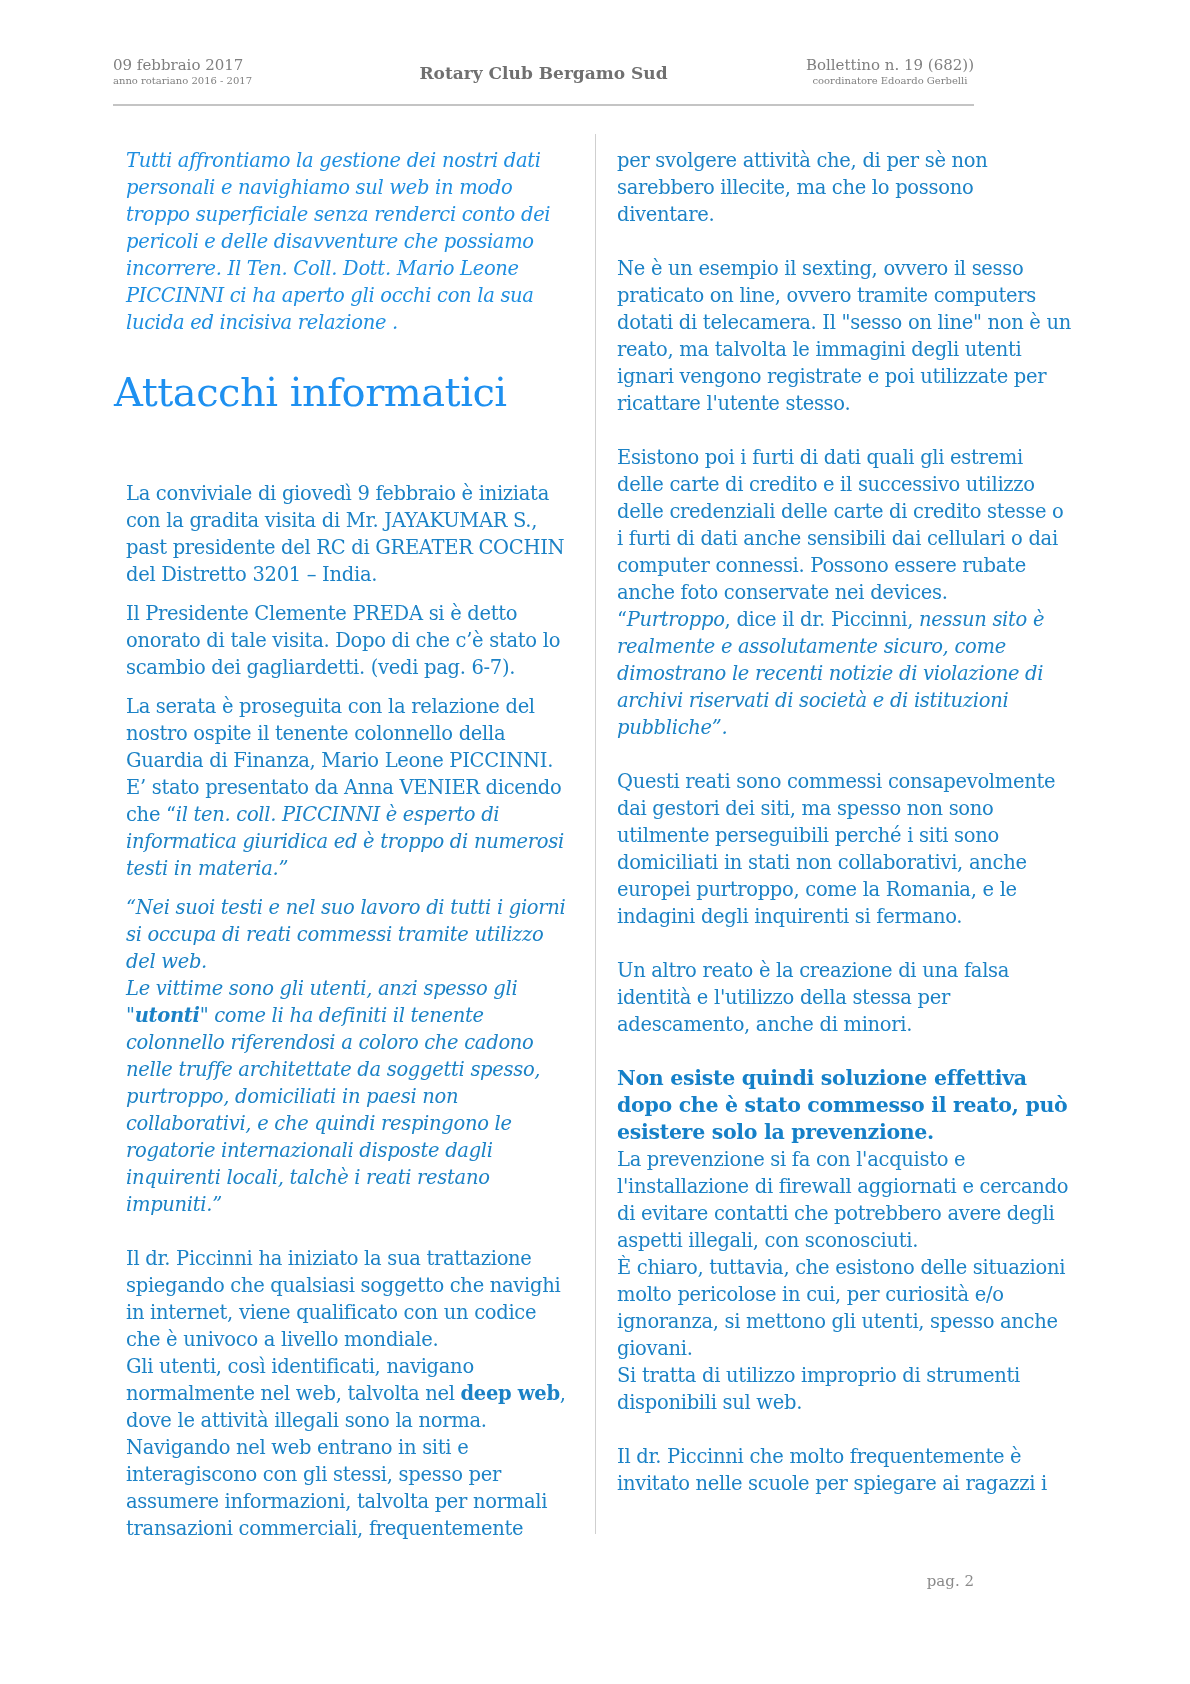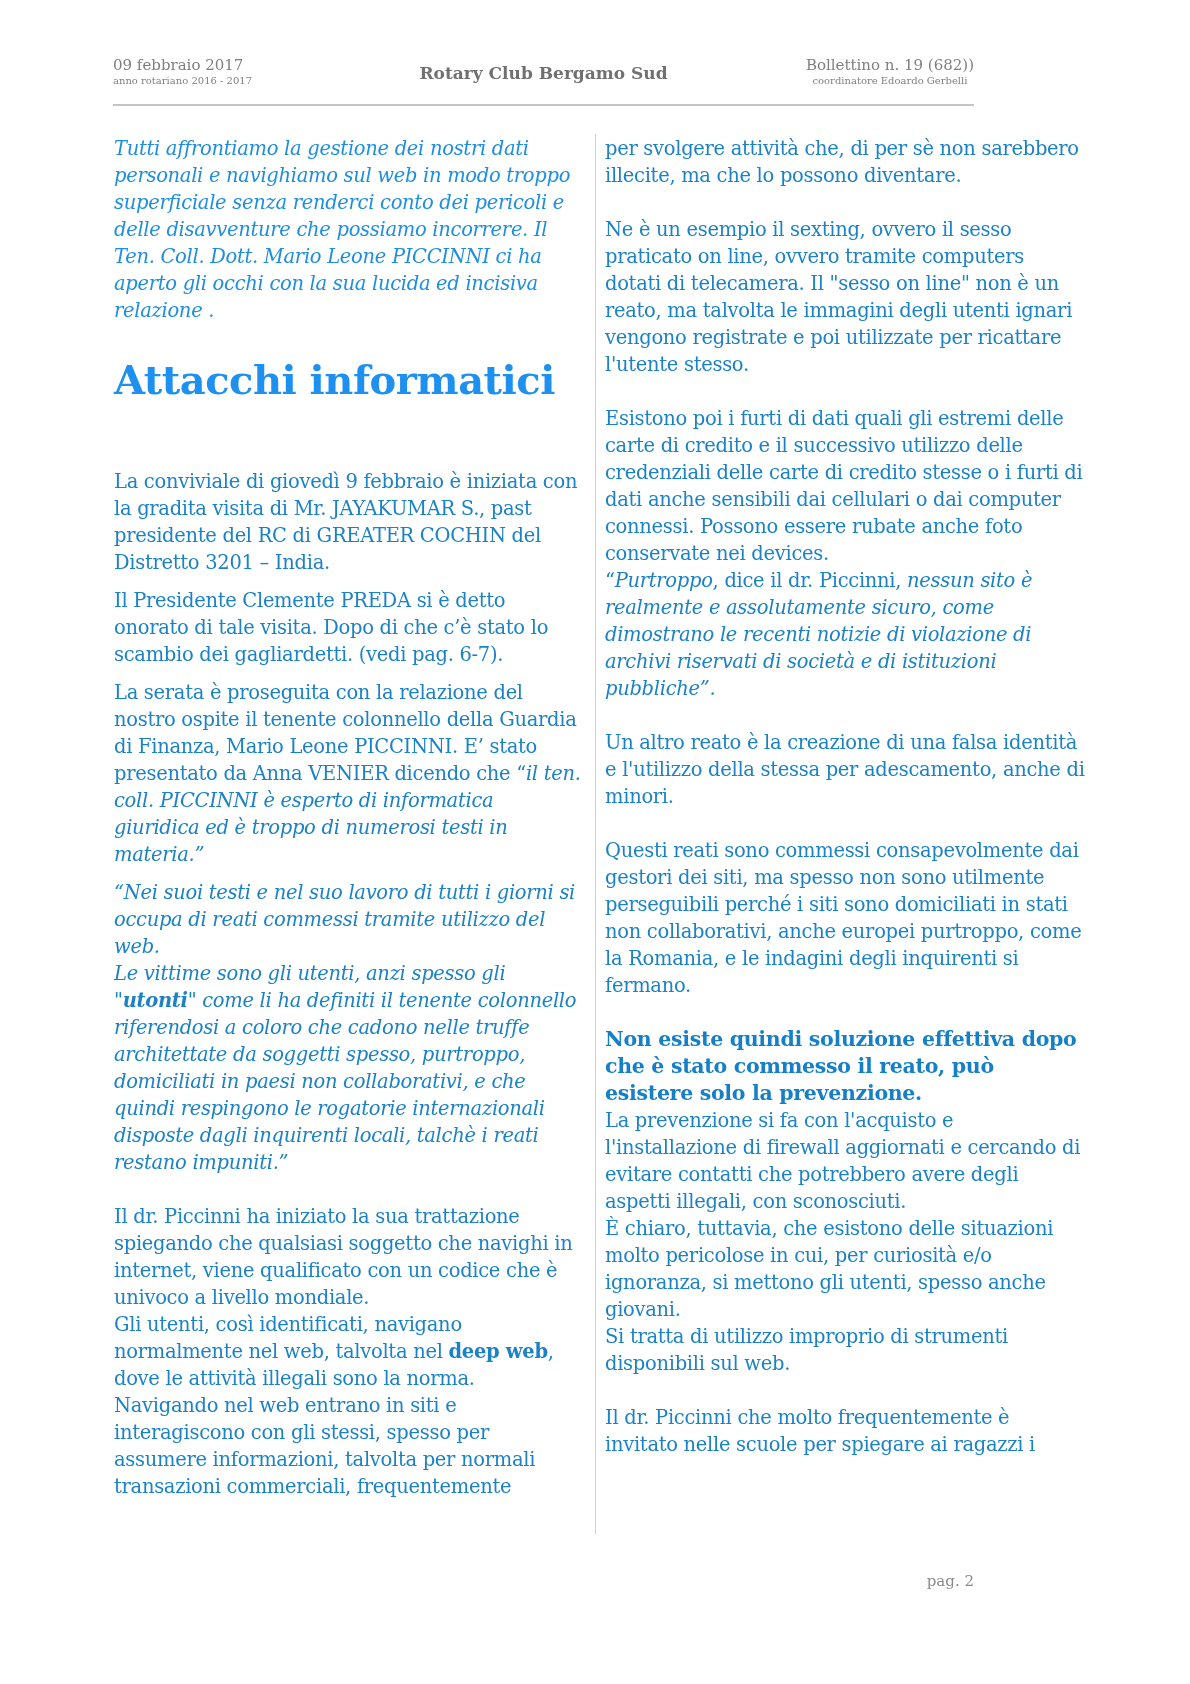--- a/index.html
+++ b/index.html
@@ -20,29 +20,29 @@
                 border-top: 2px solid #c4c4c4; }
 
     .col-divider { position: absolute; left: 595px; top: 134px; height: 1400px; width: 0;
                    border-left: 1px solid #cfcfcf; }
 
     .col { position: absolute; top: 135px; font-family: "DejaVu Serif", serif;
            font-size: 19.5px; line-height: 27px; color: #1b82c6; letter-spacing: -0.3px; }
     .col-left { left: 114px; width: 470px; }
     .col-right { left: 605px; width: 480px; }
 
-    .col p { margin: 0; }
+    .col p { margin: 12px; }
     .intro { color: #1e8ee0; font-style: italic; }
     .it { font-style: italic; }
     .bd { font-weight: bold; }
     .gap-s { margin-top: 11px !important; }
     .gap-m { margin-top: 27px !important; }
 
     .title { font-family: "DejaVu Serif", serif; font-size: 40px; line-height: 48px;
-             color: #1e90f0; margin: 0; font-weight: bold; letter-spacing: -0.5px; }
+             color: #1e90f0; margin: 0; font-weight: normal; letter-spacing: -0.5px; }
     .title-wrap { margin-top: 32px; margin-bottom: 64px; }
 
     .lead-bold { font-weight: bold; font-size: 20.5px; line-height: 27px; color: #1580c8; }
 
     .footer { position: absolute; right: 116px; top: 1572px; font-family: "DejaVu Serif", serif;
               font-size: 15px; color: #8a8a8a; }
   </style>
 </head>
 <body>
 
@@ -74,20 +74,20 @@
     <p class="gap-s">Il Presidente Clemente PREDA si è detto onorato di tale visita. Dopo di che c’è stato lo scambio dei gagliardetti. (vedi pag. 6-7).</p>
     <p class="gap-s"><span>La serata è proseguita con la relazione del nostro ospite il tenente colonnello della Guardia di Finanza, Mario Leone PICCINNI. E’ stato presentato da Anna VENIER dicendo che “</span><span class="it">il ten. coll. PICCINNI è esperto di informatica giuridica ed è troppo di numerosi testi in materia.”</span></p>
     <p class="gap-s it"><span>“Nei suoi testi e nel suo lavoro di tutti i giorni si occupa di reati commessi tramite utilizzo del web.</span><br><span>Le vittime sono gli utenti, anzi spesso gli "</span><span class="bd">utonti</span><span>" come li ha definiti il tenente colonnello riferendosi a coloro che cadono nelle truffe architettate da soggetti spesso, purtroppo, domiciliati in paesi non collaborativi, e che quindi respingono le rogatorie internazionali disposte dagli inquirenti locali, talchè i reati restano impuniti.”</span></p>
     <p class="gap-m"><span>Il dr. Piccinni ha iniziato la sua trattazione spiegando che qualsiasi soggetto che navighi in internet, viene qualificato con un codice che è univoco a livello mondiale.</span><br><span>Gli utenti, così identificati, navigano normalmente nel web, talvolta nel </span><span class="bd">deep web</span><span>, dove le attività illegali sono la norma.</span><br><span>Navigando nel web entrano in siti e interagiscono con gli stessi, spesso per assumere informazioni, talvolta per normali transazioni commerciali, frequentemente</span></p>
   </div>
 
   <div class="col col-right">
     <p>per svolgere attività che, di per sè non sarebbero illecite, ma che lo possono diventare.</p>
     <p class="gap-m">Ne è un esempio il sexting, ovvero il sesso praticato on line, ovvero tramite computers dotati di telecamera. Il "sesso on line" non è un reato, ma talvolta le immagini degli utenti ignari vengono registrate e poi utilizzate per ricattare l'utente stesso.</p>
     <p class="gap-m"><span>Esistono poi i furti di dati quali gli estremi delle carte di credito e il successivo utilizzo delle credenziali delle carte di credito stesse o i furti di dati anche sensibili dai cellulari o dai computer connessi. Possono essere rubate anche foto conservate nei devices.</span><br><span>“</span><span class="it">Purtroppo</span><span>, dice il dr. Piccinni, </span><span class="it">nessun sito è realmente e assolutamente sicuro, come dimostrano le recenti notizie di violazione di archivi riservati di società e di istituzioni pubbliche”.</span></p>
+    <p class="gap-m">Questi reati sono commessi consapevolmente dai gestori dei siti, ma spesso non sono utilmente perseguibili perché i siti sono domiciliati in stati non collaborativi, anche europei purtroppo, come la Romania, e le indagini degli inquirenti si fermano.</p>
     <p class="gap-m">Un altro reato è la creazione di una falsa identità e l'utilizzo della stessa per adescamento, anche di minori.</p>
-    <p class="gap-m">Questi reati sono commessi consapevolmente dai gestori dei siti, ma spesso non sono utilmente perseguibili perché i siti sono domiciliati in stati non collaborativi, anche europei purtroppo, come la Romania, e le indagini degli inquirenti si fermano.</p>
     <p class="gap-m"><span class="lead-bold">Non esiste quindi soluzione effettiva dopo che è stato commesso il reato, può esistere solo la prevenzione.</span><br><span>La prevenzione si fa con l'acquisto e l'installazione di firewall aggiornati e cercando di evitare contatti che potrebbero avere degli aspetti illegali, con sconosciuti.</span><br><span>È chiaro, tuttavia, che esistono delle situazioni molto pericolose in cui, per curiosità e/o ignoranza, si mettono gli utenti, spesso anche giovani.</span><br><span>Si tratta di utilizzo improprio di strumenti disponibili sul web.</span></p>
     <p class="gap-m">Il dr. Piccinni che molto frequentemente è invitato nelle scuole per spiegare ai ragazzi i</p>
   </div>
 
   <div class="footer">pag. 2</div>
 </div>
 
 </body></html>

